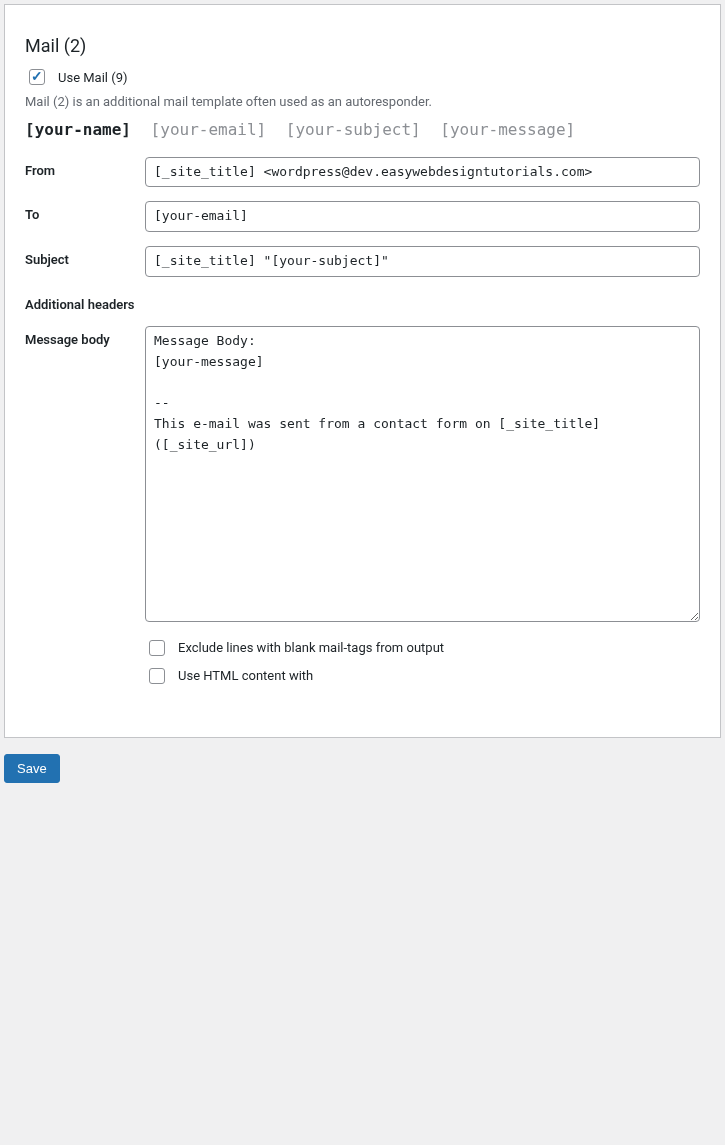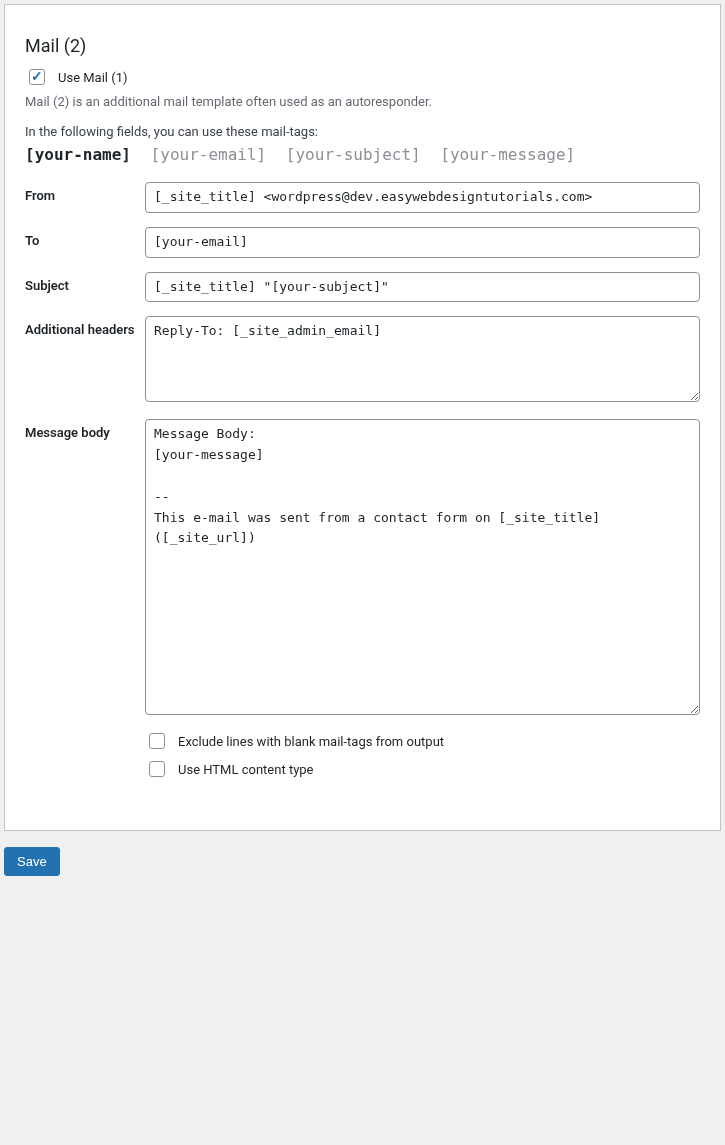--- a/index.html
+++ b/index.html
@@ -124,27 +124,26 @@
 <body>
 
 
 
 <div class="panel">
 
   <h2 class="section-title">Mail (2)</h2>
 
   <div class="cb-row">
     <input type="checkbox" checked="" style="">
-    <span>Use Mail (1)</span>
+    <span>Use Mail (9)</span>
   </div>
 
   <div class="desc">Mail (2) is an additional mail template often used as an autoresponder.</div>
 
 
-  <div class="desc2">In the following fields, you can use these mail-tags:</div>
 
   <div class="mail-tags">
     <span class="tag-bold">[your-name]</span>
     <span class="tag">[your-email]</span>
     <span class="tag">[your-subject]</span>
     <span class="tag">[your-message]</span>
   </div>
 
   <div class="form-row">
     <div class="form-label">From</div>
@@ -162,41 +161,38 @@
 
   <div class="form-row">
     <div class="form-label">Subject</div>
     <div class="form-field">
       <input type="text" value="[_site_title] &quot;[your-subject]&quot;" style="">
     </div>
   </div>
 
   <div class="form-row">
     <div class="form-label">Additional headers</div>
-    <div class="form-field">
-      <textarea class="ta-headers" style="">Reply-To: [_site_admin_email]</textarea>
-    </div>
   </div>
 
   <div class="form-row">
     <div class="form-label">Message body</div>
     <div class="form-field">
       <textarea class="ta-body" style="">Message Body:
 [your-message]
 
 -- 
 This e-mail was sent from a contact form on [_site_title] ([_site_url])</textarea>
       <div class="sub-checks">
         <div class="cb-row">
           <input type="checkbox" style="">
           <span>Exclude lines with blank mail-tags from output</span>
         </div>
         <div class="cb-row">
           <input type="checkbox" style="">
-          <span>Use HTML content type</span>
+          <span>Use HTML content with</span>
         </div>
       </div>
     </div>
   </div>
 
 
 </div>
 
 <button class="save-btn">Save</button>
 

